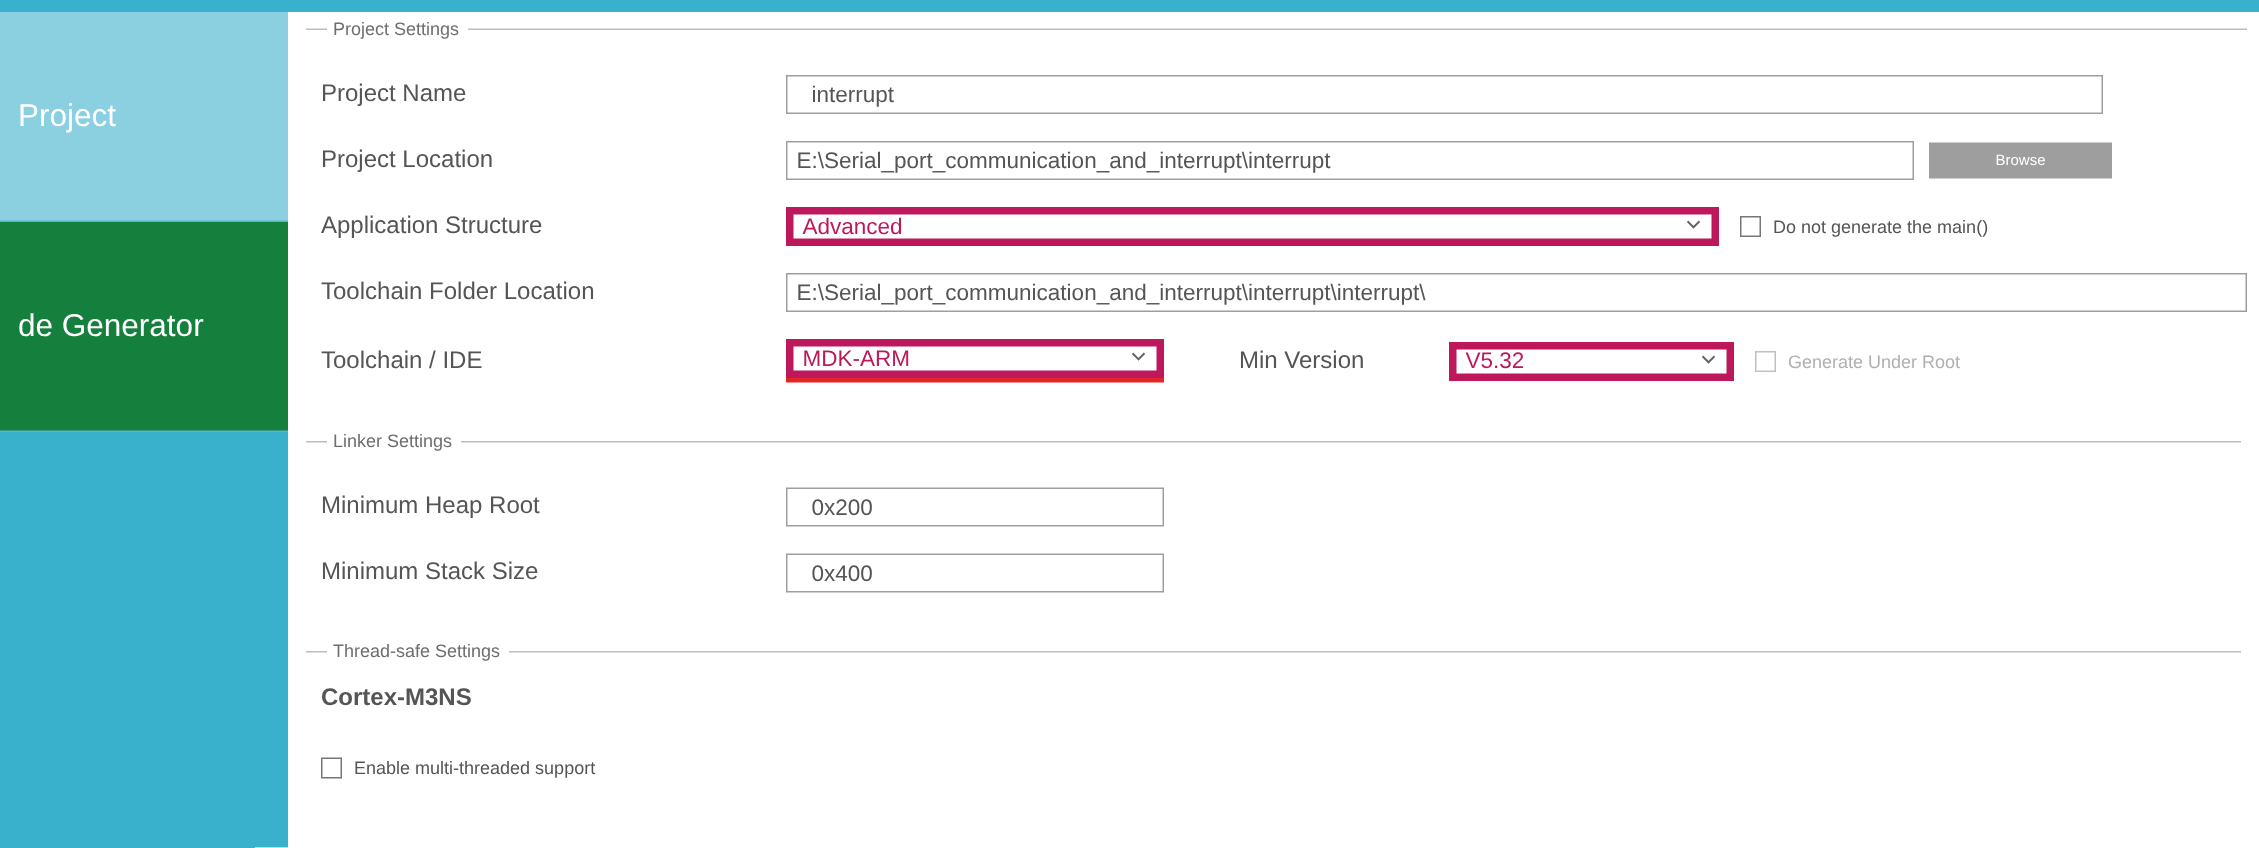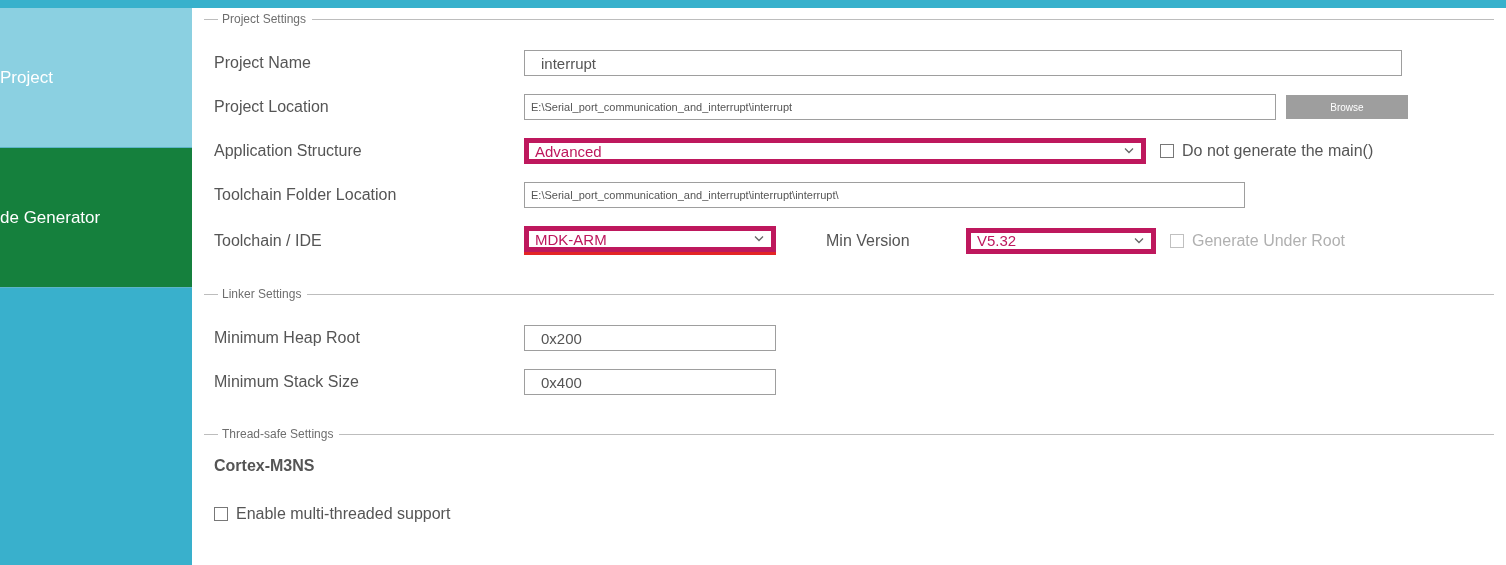--- a/index.html
+++ b/index.html
@@ -26,23 +26,24 @@
       width: 192px;
       background: #73c5d9;
       display: flex;
       flex-direction: column;
       color: #fff;
     }
     .sidebar-item {
       height: 140px;
       display: flex;
       align-items: center;
+      padding-left: 12px;
       border-bottom: 1px solid #5db4c9;
       cursor: pointer;
-      font-size: 17px;
+      font-size: 21px;
       white-space: nowrap;
       overflow: hidden;
     }
     .sidebar-item.active {
       background: #8bd0e1;
     }
     .sidebar-item:not(.active) {
       background: #15803d;
     }
     .sidebar-item.h-small {
@@ -124,21 +125,21 @@
       width: 122px;
       font-size: 10px;
       cursor: pointer;
       margin-left: 10px;
     }
     .checkbox-wrap {
       display: inline-flex;
       align-items: center;
       gap: 8px;
       color: #555;
-      font-size: 16px;
+      font-size: 12px;
       margin-left: 14px;
       cursor: pointer;
     }
     .checkbox-wrap.disabled {
       color: #b0b0b0;
       cursor: default;
     }
     .cb {
       width: 14px;
       height: 14px;
@@ -163,21 +164,21 @@
     .thread-cb {
       margin-top: 30px;
       padding-left: 10px;
     }
     .readonly {
       border: 1px solid #9e9e9e;
       height: 26px;
       padding: 0 6px;
       display: inline-flex;
       align-items: center;
-      font-size: 11px;
+      font-size: 15px;
       color: #555;
       background: #fff;
     }
   </style>
 </head>
 <body>
 
 <div class="topbar"></div>
 
 <div class="layout">
@@ -221,21 +222,21 @@
           </span>
         </div>
         <label class="checkbox-wrap">
           <span class="cb"></span>
           <span>Do not generate the main()</span>
         </label>
       </div>
 
       <div class="field-row">
         <div class="field-label">Toolchain Folder Location</div>
-        <div class="readonly w-wide" style="width:721px;">
+        <div class="readonly w-wide" style="width:974px;">
           <span>E:\Serial_port_communication_and_interrupt\interrupt\interrupt\</span>
         </div>
       </div>
 
       <div class="field-row">
         <div class="field-label">Toolchain / IDE</div>
         <span class="underline-red">
           <div class="select w-ide">
             <span>MDK-ARM</span>
             <span class="chev">

